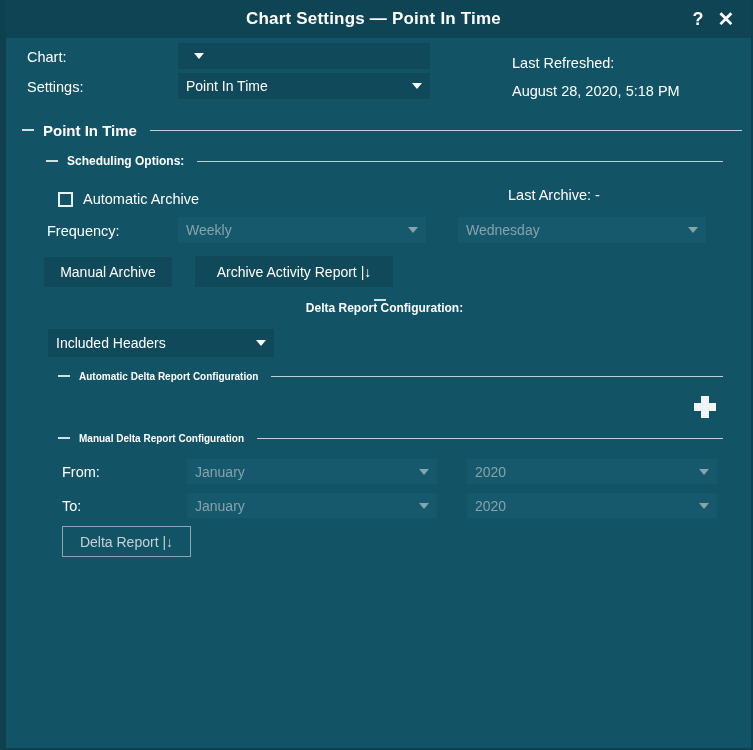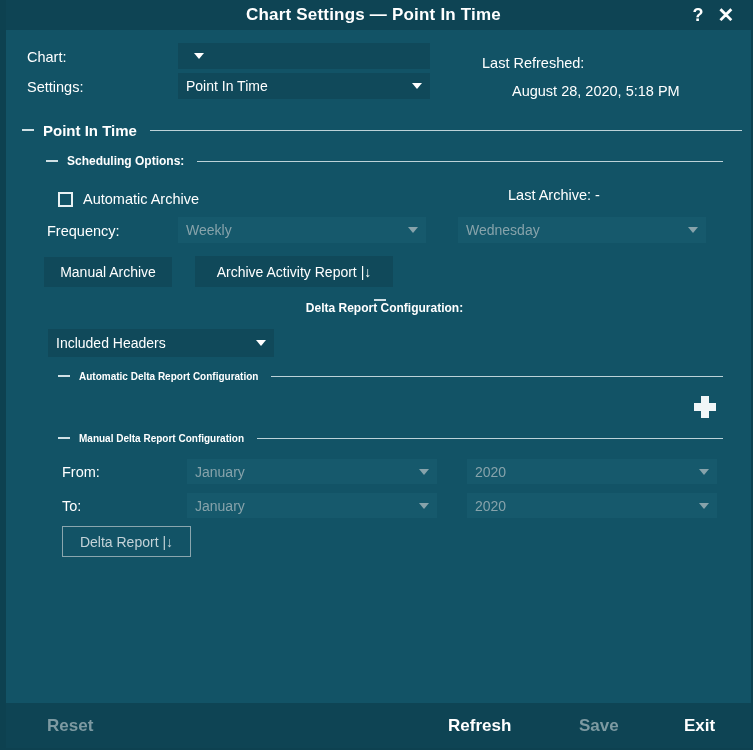--- a/index.html
+++ b/index.html
@@ -18,21 +18,21 @@
     width: 753px; height: 750px;
     background: #125366;
     border-left: 6px solid #0d4150;
     border-right: 2px solid #0d4150;
     border-bottom: 2px solid #0d4150;
   }
 
   
   .titlebar {
     position: absolute; left: 0; top: 0;
-    width: 100%; height: 30px;
+    width: 100%; height: 38px;
     background: #0e4454;
     display: flex; align-items: center;
   }
   .titlebar .title {
     flex: 1; text-align: center;
     font-size: 17px; font-weight: bold;
     color: #ffffff; letter-spacing: .2px;
     padding-left: 56px;
   }
   .titlebar .tb-btn {
@@ -64,21 +64,21 @@
     border-right: 5px solid transparent;
     border-top: 6px solid currentColor;
     margin-left: 8px;
   }
   .dd.enabled { color: #ffffff; }
   .dd.disabled { color: #87a3ab; cursor: default; background: #16596c; }
 
   .dd-chart    { left: 172px; top: 43px;  width: 252px; height: 26px; }
   .dd-settings { left: 172px; top: 73px;  width: 252px; height: 26px; }
 
-  .refreshed-label { position: absolute; left: 476px; top: 55px; font-size: 14.5px; }
+  .refreshed-label { position: absolute; left: 506px; top: 55px; font-size: 14.5px; }
   .refreshed-value { position: absolute; left: 506px; top: 83px; font-size: 14.5px; }
 
   
   .section {
     position: absolute;
     display: flex; align-items: center;
     height: 18px;
   }
   .section .dash {
     width: 12px; height: 2px; background: #cfe0e5;
@@ -278,20 +278,14 @@
     <span class="dd-val">January</span>
     <span class="caret"></span>
   </div>
   <div class="dd disabled dd-to-year">
     <span class="dd-val">2020</span>
     <span class="caret"></span>
   </div>
 
   <div class="btn outlined btn-delta-report">Delta Report |↓</div>
 
-  <div class="footer">
-    <div class="foot-btn disabled foot-reset">Reset</div>
-    <div class="foot-btn enabled  foot-refresh">Refresh</div>
-    <div class="foot-btn disabled foot-save">Save</div>
-    <div class="foot-btn enabled  foot-exit">Exit</div>
-  </div>
 
 </div>
 
 </body></html>

